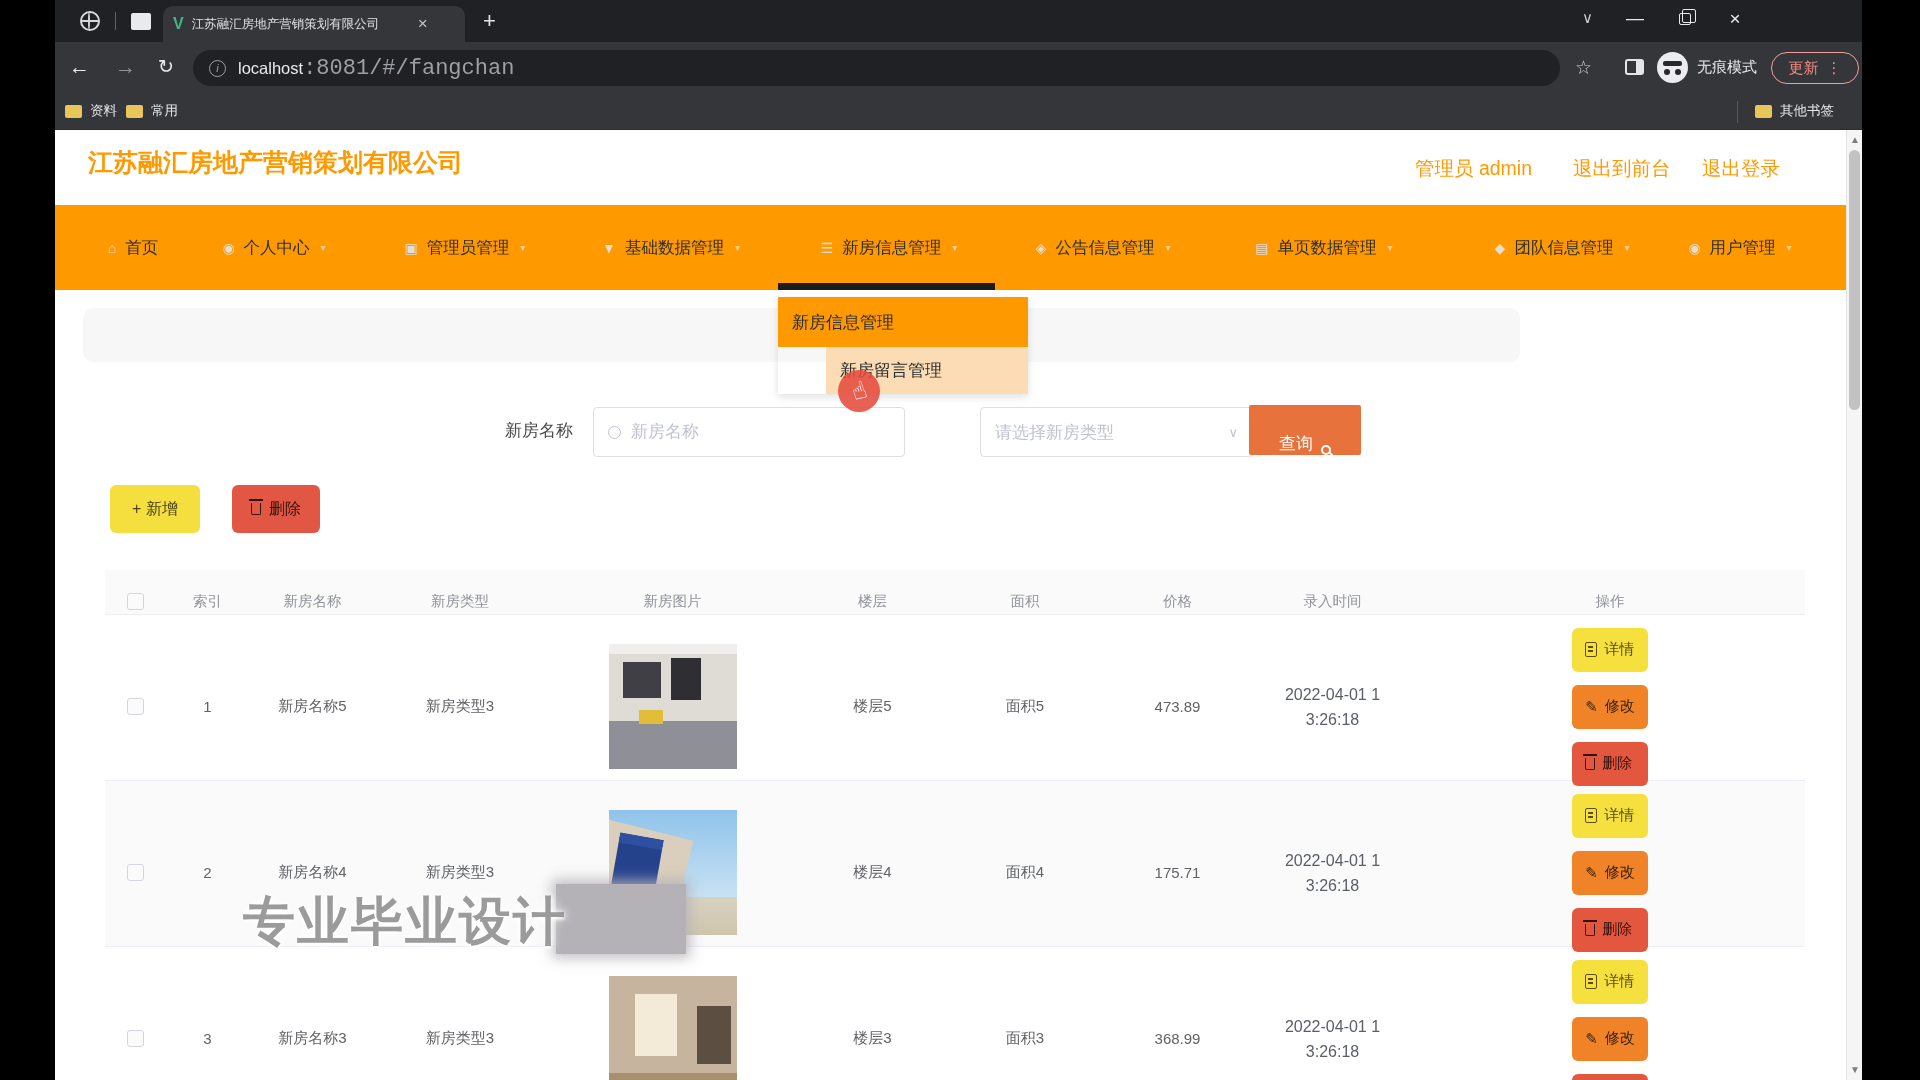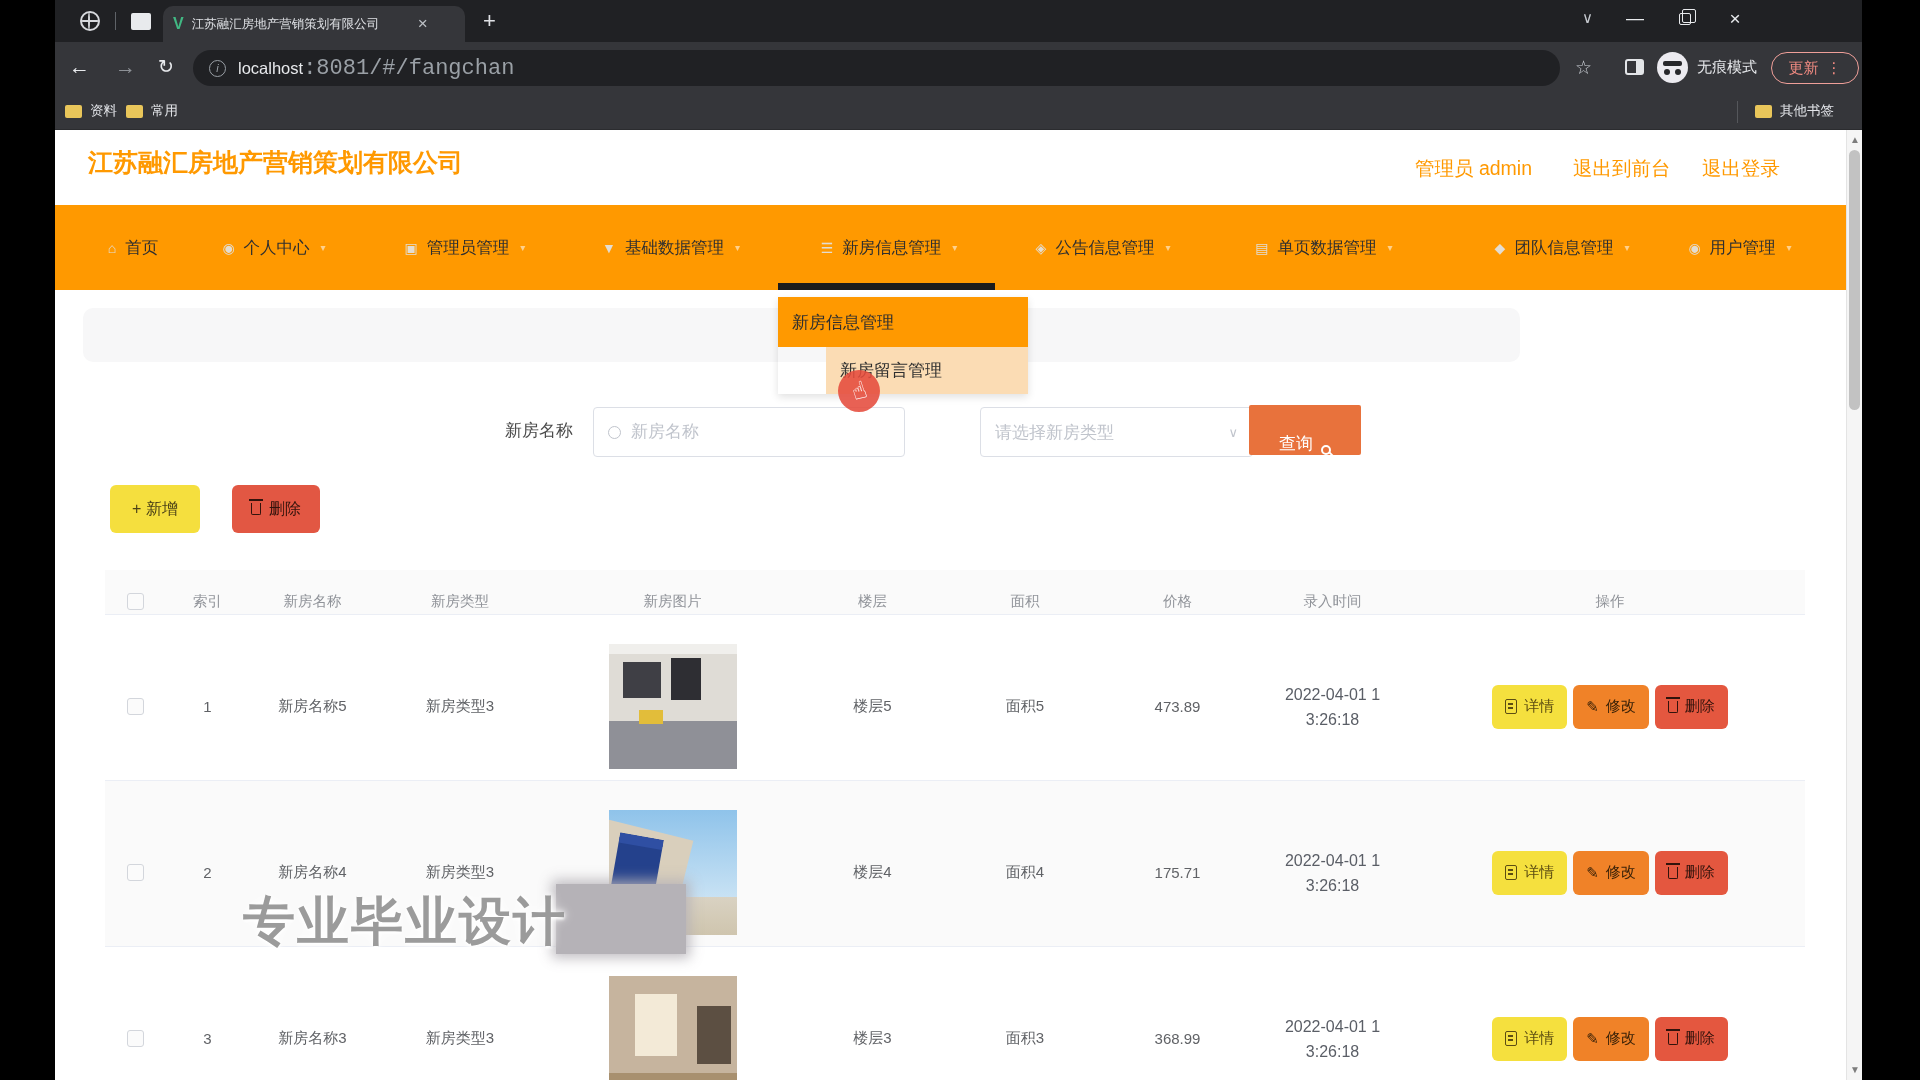--- a/index.html
+++ b/index.html
@@ -124,21 +124,21 @@
   .cell { display:flex; align-items:center; justify-content:center; text-align:center; flex:none;margin-top:18px; }
   .c0{width:60px;} .c1{width:85px;} .c2{width:125px;} .c3{width:170px;} .c4{width:255px;}
   .c5{width:145px;} .c6{width:160px;} .c7{width:145px;} .c8{width:165px;} .c9{width:390px;}
   .checkbox { width:17px; height:17px; border:1.5px solid #d3d6dc; border-radius:3px; background:#fbfbfb; }
   .cell-time { flex-direction:column; font-size:16px; line-height:25px; color:#5a5e66; }
   .row-btn { height:44px; border:none; border-radius:6px; font-size:15px; padding:0 13px; cursor:pointer;
              display:flex; align-items:center; gap:7px; }
   .rb-detail { background:#f5e03e; color:#5c4d12; }
   .rb-edit { background:#f08228; color:#3a2208; }
   .rb-delete { background:#e4573f; color:#31130c; }
-  .btn-group { display:flex; gap:6px; }
+  .btn-group { display:flex; gap:13px;flex-direction:column; }
   .icon-doc { width:12px; height:15px; border:1.6px solid currentColor; border-radius:2px; position:relative; }
   .icon-doc::before { content:''; position:absolute; left:2px; top:3px; width:5px; height:1.5px;
                       background:currentColor; box-shadow:0 4px 0 currentColor; }
   .icon-pencil { font-size:15px; }
 
   
   .thumb { width:128px; height:125px; position:relative; overflow:hidden; }
   .thumb-living { background:
       linear-gradient(#f0efec 0 10px, transparent 10px),
       linear-gradient(#3f3f45,#3f3f45), linear-gradient(#2e2e33,#2e2e33),

